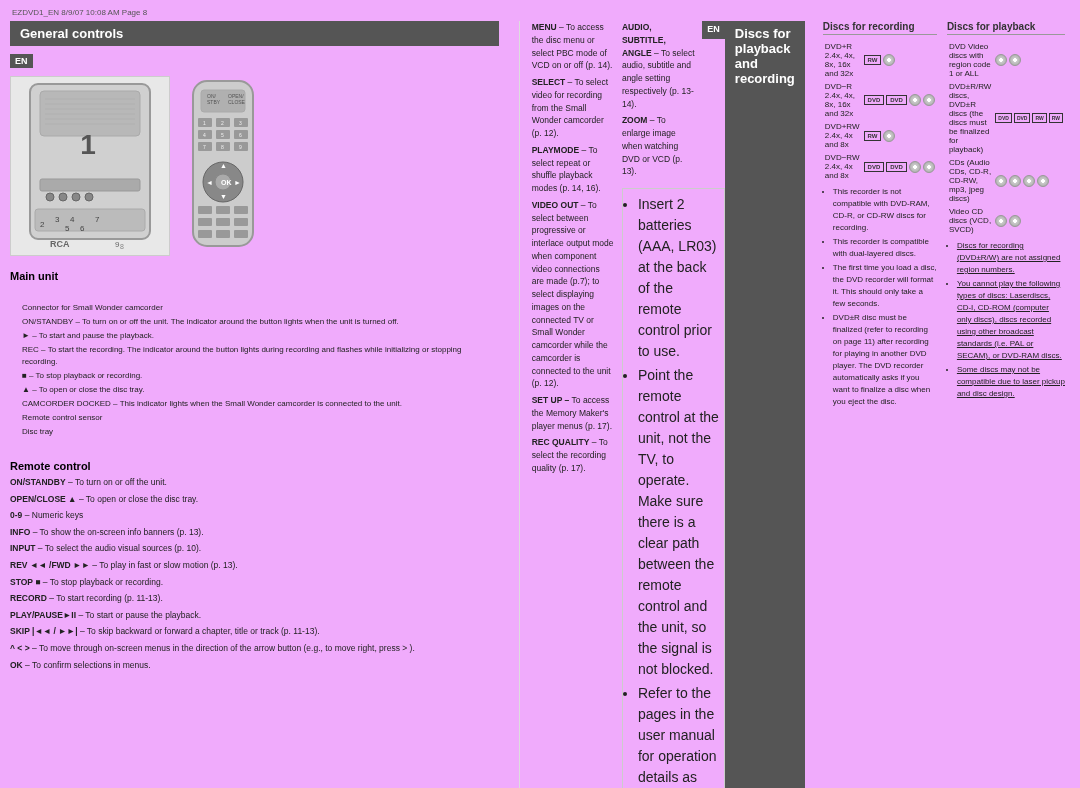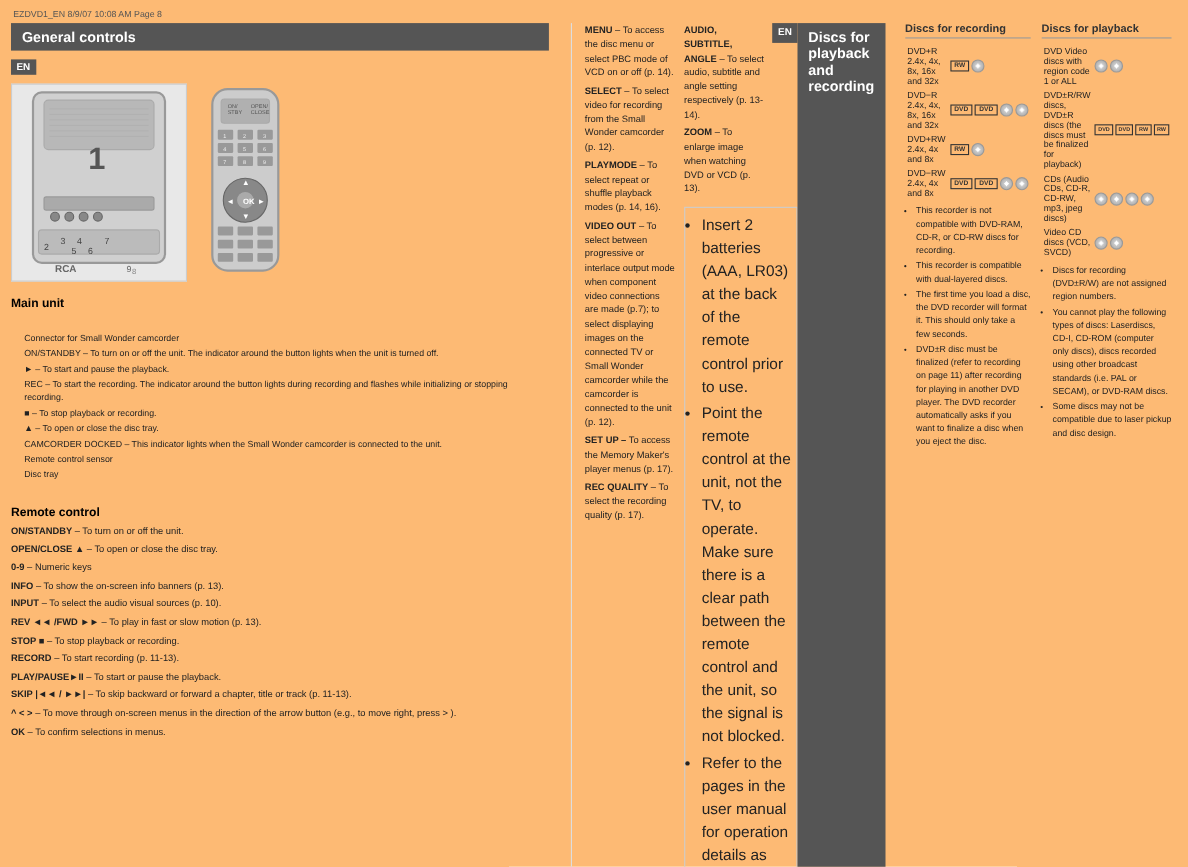--- a/index.html
+++ b/index.html
@@ -9,21 +9,21 @@
       background: #fff;
       width: 1080px;
       height: 788px;
       overflow: hidden;
       position: relative;
     }
 
     .page-container {
       width: 1080px;
       height: 788px;
-      background: #fdba74;
+      background: #f0abfc;
       display: flex;
       flex-direction: column;
       padding: 8px 10px;
     }
 
     
     .top-meta {
       font-size: 8px;
       color: #555;
       margin-bottom: 4px;
@@ -574,21 +574,21 @@
                 <td>
                   <div class="disc-icon-group">
                     <span class="disc-icon-sm"></span>
                     <span class="disc-icon-sm"></span>
                   </div>
                 </td>
               </tr>
             </tbody>
           </table>
 
-          <ul class="disc-notes" style="padding-left:10px;">
+          <ul class="disc-notes" style="padding-left:10px;text-decoration:underline;">
             <li>Discs for recording (DVD±R/W) are not assigned region numbers.</li>
             <li>You cannot play the following types of discs: Laserdiscs, CD-I, CD-ROM (computer only discs), discs recorded using other broadcast standards (i.e. PAL or SECAM), or DVD-RAM discs.</li>
             <li>Some discs may not be compatible due to laser pickup and disc design.</li>
           </ul>
         </div>
 
       </div>
 
       <div class="page-num-right">9</div>
     </div>

